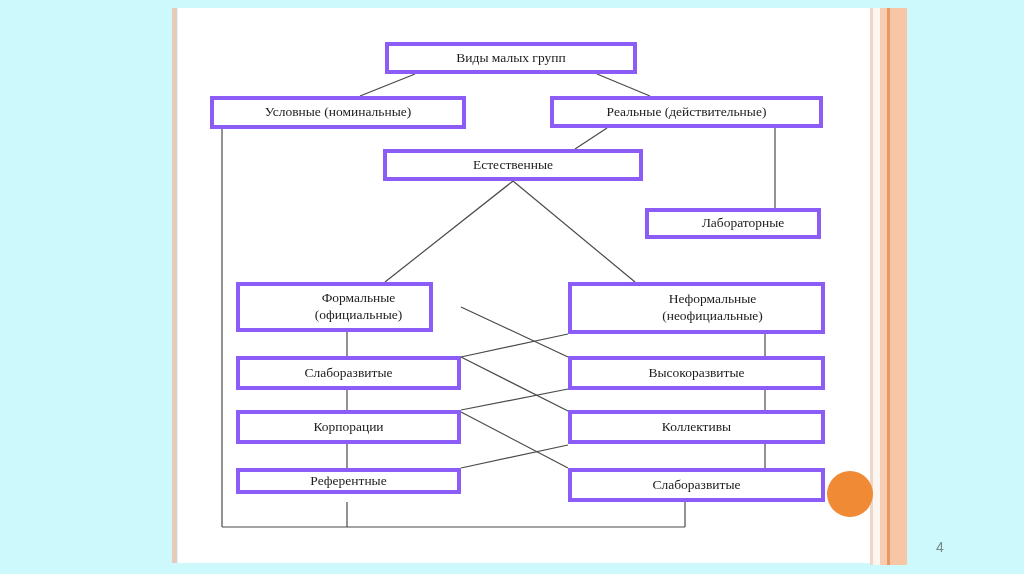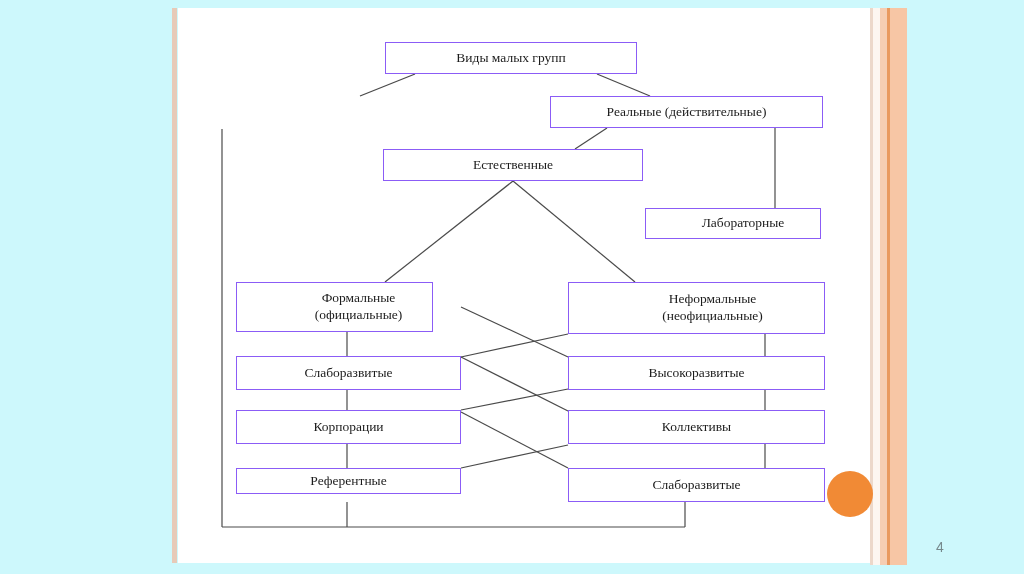--- a/index.html
+++ b/index.html
@@ -21,21 +21,21 @@
     background:linear-gradient(to right,
       #ecd8ca 0px, #ecd8ca 3px,
       #fdf6f0 3px, #fdf6f0 10px,
       #f6cdb2 10px, #f6cdb2 17px,
       #e9995f 17px, #e9995f 20px,
       #f7c6a5 20px, #f7c6a5 37px);
   }
   #connector-svg { position:absolute; left:0; top:0; z-index:2; }
   .node {
     position:absolute; z-index:3; box-sizing:border-box;
-    background:#ffffff; border:1px solid #8b5cf6;
+    background:#ffffff; border:4px solid #8b5cf6;
     display:flex; flex-direction:column; align-items:center; justify-content:center;
     font-size:13.5px; color:#1c1c1c; text-align:center; line-height:1.25;
   }
   .circle-decoration {
     position:absolute; left:827px; top:471px; width:46px; height:46px;
     border-radius:50%; background:#f18a35; z-index:4;
   }
   .page-number {
     position:absolute; left:936px; top:539px; z-index:5;
     font-family:"Liberation Sans", sans-serif; font-size:14px; color:#76898c;
@@ -81,20 +81,23 @@
       <line x1="461" y1="410" x2="568" y2="389"></line>
       <line x1="461" y1="412" x2="568" y2="468"></line>
       <line x1="461" y1="468" x2="568" y2="445"></line>
     </g>
   </svg>
 
   <div class="node" style="left:385px; top:42px;  width:252px; height:32px;">
     <span>Виды малых групп</span>
   </div>
 
+  <div class="node" style="left:210px; top:96px;  width:256px; height:33px;">
+    <span>Условные (номинальные)</span>
+  </div>
 
   <div class="node" style="left:550px; top:96px;  width:273px; height:32px;">
     <span>Реальные (действительные)</span>
   </div>
 
   <div class="node" style="left:383px; top:149px; width:260px; height:32px;">
     <span>Естественные</span>
   </div>
 
   <div class="node" style="left:645px; top:208px; width:176px; height:31px;padding-left:20px;">

